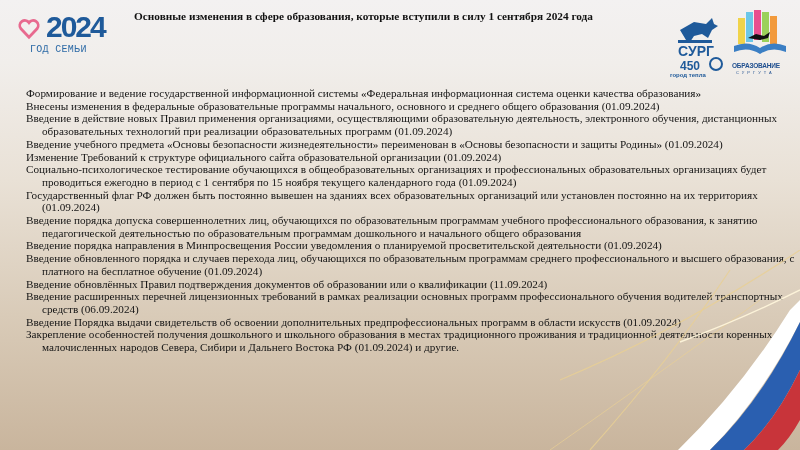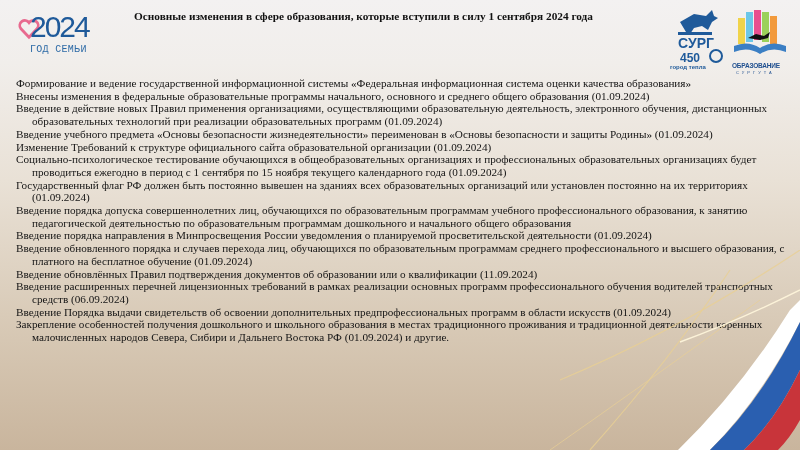--- a/index.html
+++ b/index.html
@@ -6,50 +6,50 @@
     body {
       width: 800px; height: 450px; overflow: hidden; position: relative;
       font-family: "Liberation Serif", serif;
       background: linear-gradient(180deg, #f3f1f1 0%, #f1eeeb 14%, #e9e1d6 40%, #d9cbb8 70%, #c9b59d 100%);
     }
     .slide { position: absolute; inset: 0; }
 
     
     .logo-2024 { position: absolute; left: 18px; top: 14px; width: 80px; height: 44px; }
     .logo-2024 .year {
-      position: absolute; left: 12px; top: -4px;
-      font-family: "Liberation Sans", sans-serif; font-weight: normal; font-size: 30px;
+      position: absolute; left: 28px; top: -4px;
+      font-family: "Liberation Sans", sans-serif; font-weight: bold; font-size: 30px;
       color: #1f5a9a; letter-spacing: -2px; line-height: 34px;
     }
     .logo-2024 .heart { position: absolute; left: 0; top: 4px; width: 22px; height: 22px; }
     .logo-2024 .sub {
       position: absolute; left: 12px; top: 30px;
       font-family: Liberation Mono, monospace; font-size: 10px; color: #2d6aa6; letter-spacing: 0.3px;
     }
     .title {
       position: absolute; left: 134px; top: 10px;
       font-size: 11.3px; font-weight: bold; color: #111; white-space: nowrap;
     }
-    .logo-surgut { position: absolute; left: 668px; top: 8px; width: 60px; height: 66px; }
+    .logo-surgut { position: absolute; left: 668px; top: 16px; width: 60px; height: 66px; }
     .logo-surgut .caption {
       position: absolute; left: 2px; top: 56px; font-family: "Liberation Sans", sans-serif;
       font-size: 6px; font-weight: bold; color: #1f5a9a; white-space: nowrap;
     }
     .logo-edu { position: absolute; left: 730px; top: 8px; width: 60px; height: 66px; }
     .logo-edu .caption1 {
       position: absolute; left: 2px; top: 54px; font-family: "Liberation Sans", sans-serif;
       font-size: 6.5px; font-weight: bold; color: #1f4f8f; white-space: nowrap; letter-spacing: -0.2px;
     }
     .logo-edu .caption2 {
       position: absolute; left: 6px; top: 62px; font-family: "Liberation Sans", sans-serif;
       font-size: 4px; color: #1f4f8f; letter-spacing: 3px; white-space: nowrap;
     }
 
     
-    .items { position: absolute; left: 16px; top: 77px; width: 770px; margin: 0; padding: 0; list-style: none; }
+    .items { position: absolute; left: 16px; top: 77px; width: 770px; margin: 10px; padding: 0; list-style: none; }
     .items li {
       font-size: 11.2px; line-height: 12.7px; color: #151515;
       padding-left: 16px; text-indent: -16px; margin: 0;
     }
 
     
     .flag { position: absolute; right: 0; bottom: 0; width: 300px; height: 200px; pointer-events: none; }
   </style>
 </head>
 <body>

